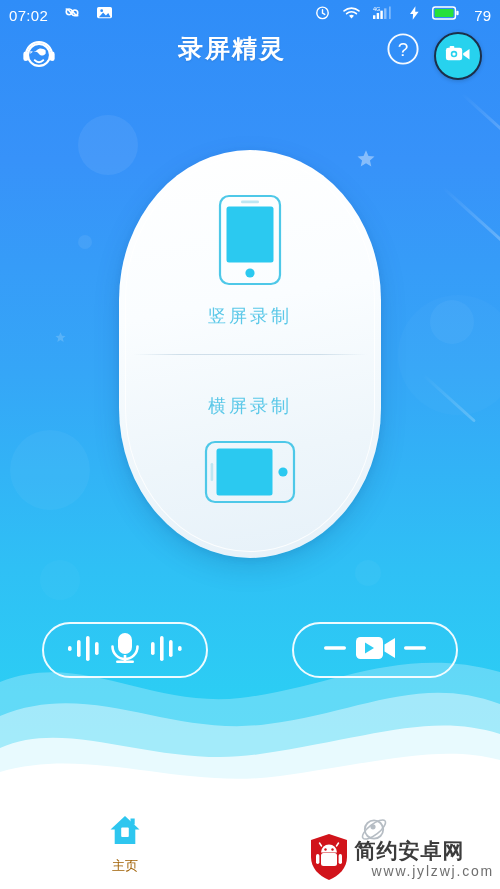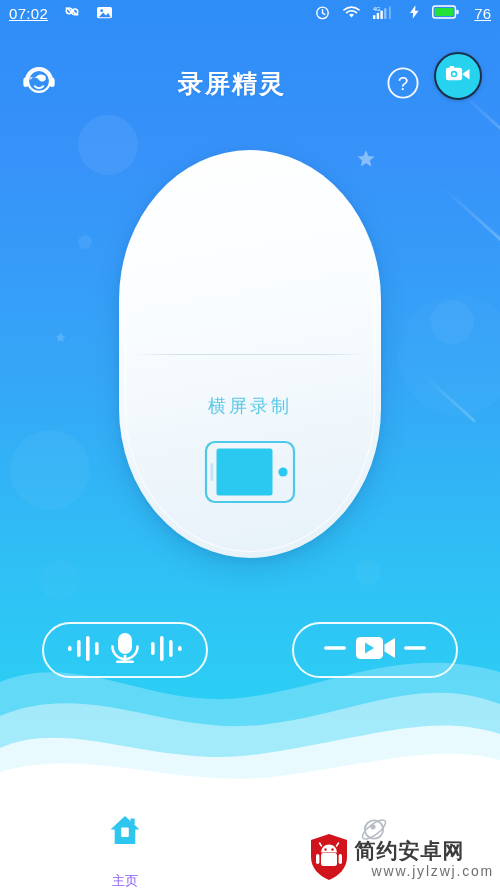--- a/index.html
+++ b/index.html
@@ -27,29 +27,29 @@
   
   .waves { position:absolute; left:0; right:0; bottom:89px; height:180px; }
   .waves svg { display:block; width:100%; height:100%; }
 
   
   .statusbar {
     position:absolute; top:0; left:0; right:0; height:28px;
     display:flex; align-items:center; justify-content:space-between;
     padding:0 9px; color:#fff;
   }
-  .sb-left,.sb-right { display:flex; align-items:flex-start; gap:13px;text-decoration:underline; }
+  .sb-left,.sb-right { display:flex; align-items:flex-end; gap:13px; }
   .sb-time { font-size:15px; letter-spacing:.3px; }
   .sb-batt-num { font-size:15px; margin-left:2px; }
   .sb-ico { display:block; }
 
   
   .header {
     position:absolute; top:32px; left:0; right:0; height:68px;
-    display:flex; align-items:flex-end; padding:0 18px;
+    display:flex; align-items:flex-start; padding:0 18px;
   }
   .hdr-avatar { width:42px; height:42px; flex:0 0 auto; }
   .hdr-title {
     flex:1 1 auto; text-align:center;
     color:#ffffff; font-size:25px; font-weight:bold;
     letter-spacing:2px; text-shadow:0 1px 2px rgba(0,0,0,.10);
     margin-left:18px;
   }
   .hdr-help { width:34px; height:34px; flex:0 0 auto; margin-right:14px; }
   .hdr-rec {
@@ -98,21 +98,21 @@
   }
 
   
   .bottomnav {
     position:absolute; left:0; right:0; bottom:0; height:89px;
     background:#ffffff; display:flex; align-items:flex-start;
     padding-top:14px;
   }
   .navitem { flex:1 1 0; display:flex; flex-direction:column; align-items:center; gap:7px; }
   .navlabel { font-size:13px; color:#9aa3ab; }
-  .navitem.active .navlabel { color:#8b5cf6;margin-top:15px; }
+  .navitem.active .navlabel { color:#a16207; }
 
   
   .watermark {
     position:absolute; right:6px; bottom:4px;
     display:flex; align-items:center; gap:6px;
   }
   .wm-texts { display:flex; flex-direction:column; line-height:1; }
   .wm-main { font-size:21px; font-weight:bold; color:#3c3c3c; letter-spacing:1px; }
   .wm-url { font-size:14px; color:#6f6f6f; letter-spacing:1.8px; margin-top:3px;margin-left:17px; }
 </style>
@@ -199,21 +199,21 @@
             <path d="M6 0L0 8.6h3.4L3 15 9.6 6H5.8z" fill="#fff"></path>
           </svg>
       </span>
       <span class="sb-ico">
         <svg width="27" height="14" viewBox="0 0 28 14">
             <rect x=".8" y=".8" width="23.5" height="12.4" rx="2.6" fill="none" stroke="#fff" stroke-width="1.5"></rect>
             <rect x="2.8" y="2.8" width="19.5" height="8.4" rx="1.4" fill="#26e03a"></rect>
             <rect x="25.2" y="4.6" width="2.4" height="4.8" rx="1.2" fill="#fff"></rect>
           </svg>
       </span>
-      <span class="sb-batt-num">76</span>
+      <span class="sb-batt-num">79</span>
     </div>
   </div>
 
   <div class="header">
     <div class="hdr-avatar">
       <svg width="42" height="42" viewBox="0 0 44 44">
         <circle cx="22" cy="24" r="11.5" fill="none" stroke="#fff" stroke-width="2.2"></circle>
         <path d="M8.5 24a13.5 13.5 0 0 1 27 0" fill="none" stroke="#fff" stroke-width="2.4" stroke-linecap="round"></path>
         <rect x="5.6" y="20.5" width="5.2" height="10" rx="2.6" fill="#fff"></rect>
         <rect x="33.2" y="20.5" width="5.2" height="10" rx="2.6" fill="#fff"></rect>
@@ -240,20 +240,31 @@
           <circle cx="9.7" cy="10.1" r="1.8" fill="#fff"></circle>
           <rect x="5" y="1.3" width="5" height="2.6" rx="1" fill="#fff"></rect>
         </svg>
       </span>
     </div>
   </div>
 
   <div class="card-wrap">
     <div class="card">
 
+      <div class="card-half top">
+        <span>
+          <svg width="64" height="92" viewBox="0 0 64 92">
+            <rect x="2" y="2" width="60" height="88" rx="9" fill="none" stroke="#4ec8e8" stroke-width="2.2"></rect>
+            <rect x="8.5" y="12.5" width="47" height="56" rx="2.5" fill="#2bc9f0"></rect>
+            <rect x="23" y="6.6" width="18" height="2.6" rx="1.3" fill="#bfe6f2"></rect>
+            <circle cx="32" cy="79" r="4.6" fill="#2bc9f0"></circle>
+          </svg>
+        </span>
+        <div class="card-label">竖屏录制</div>
+      </div>
 
       <div class="card-divider"></div>
 
       <div class="card-half bottom">
         <div class="card-label">横屏录制</div>
         <span>
           <svg width="92" height="64" viewBox="0 0 92 64">
             <rect x="2" y="2" width="88" height="60" rx="9" fill="none" stroke="#4ec8e8" stroke-width="2.2"></rect>
             <rect x="12.5" y="8.5" width="56" height="47" rx="2.5" fill="#2bc9f0"></rect>
             <rect x="6.6" y="23" width="2.6" height="18" rx="1.3" fill="#bfe6f2"></rect>

